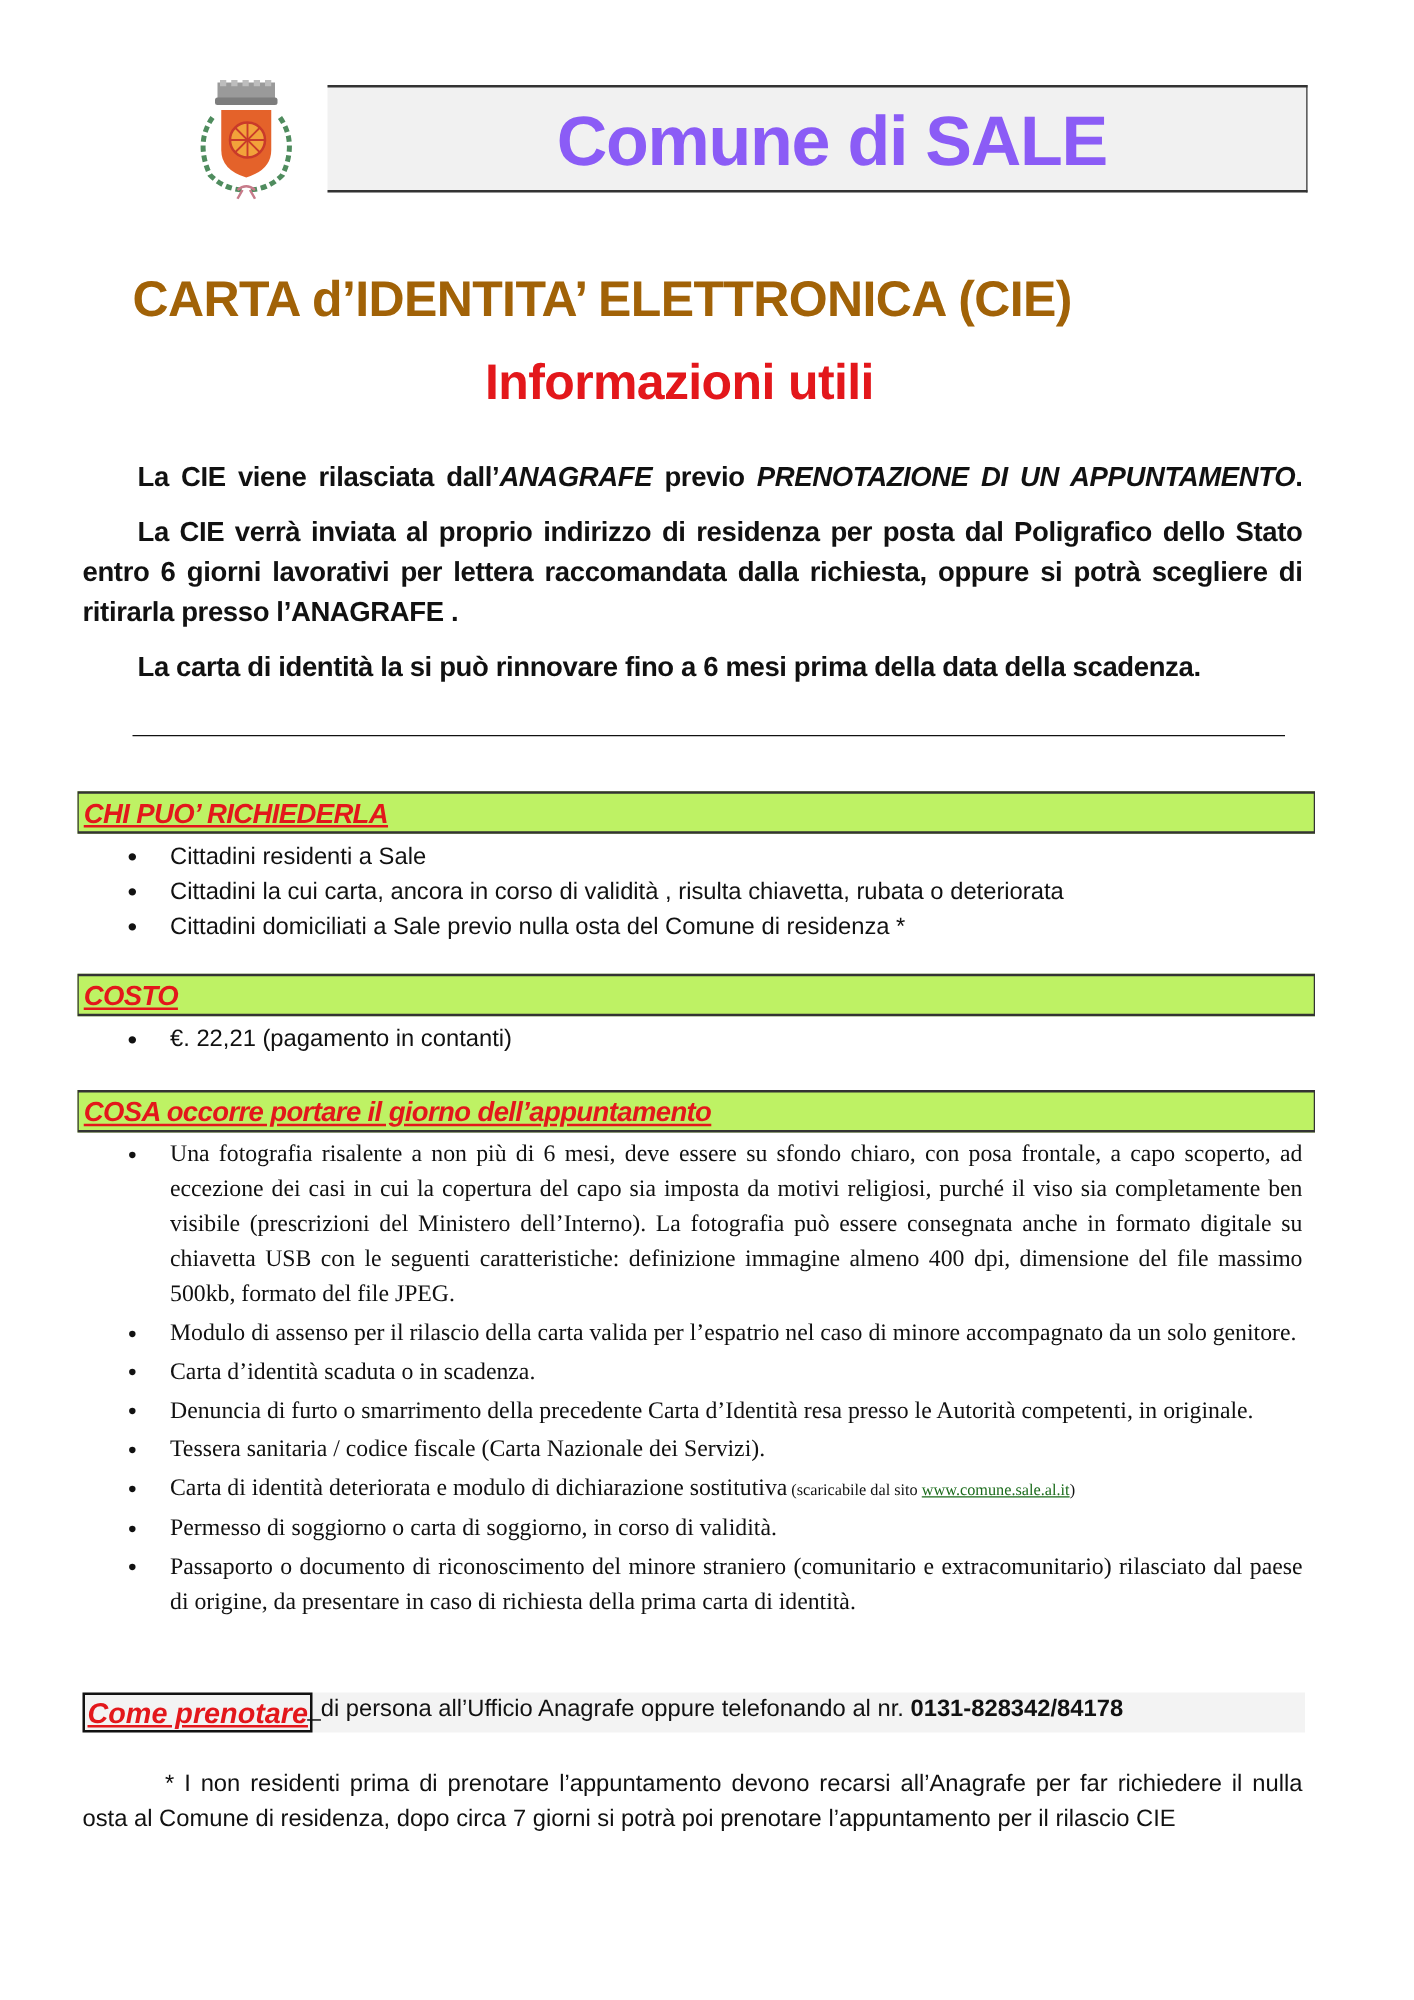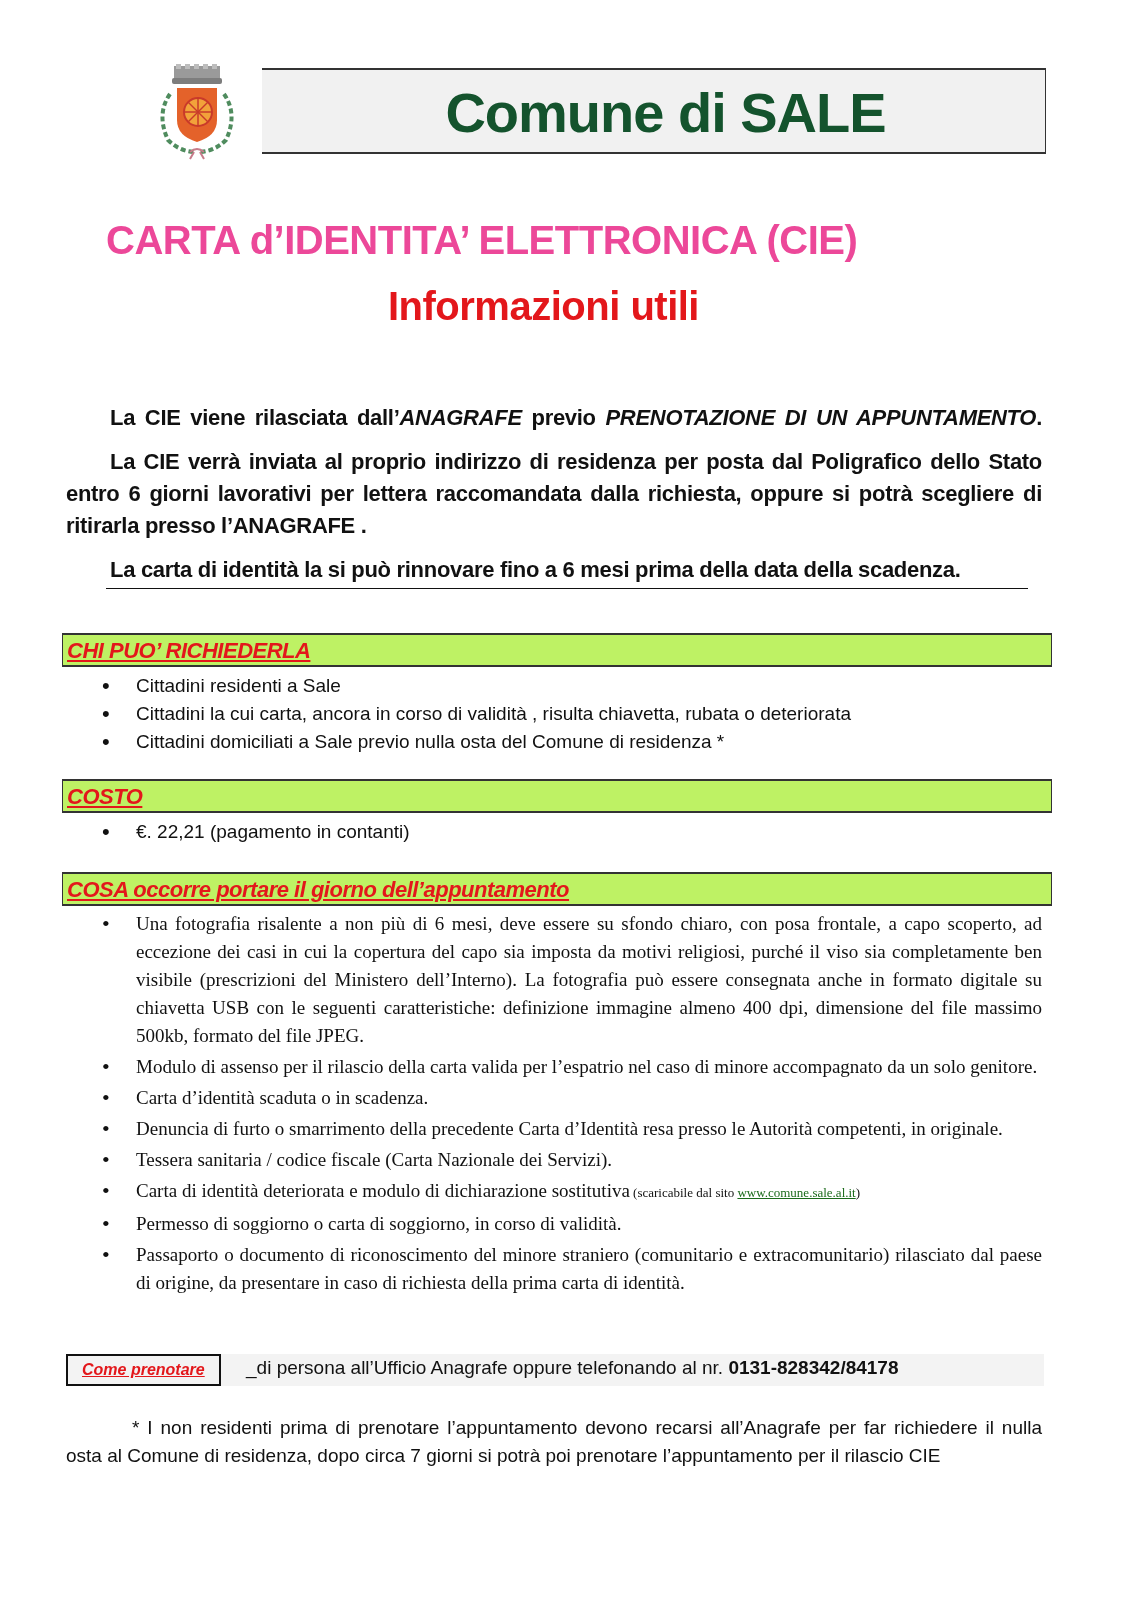--- a/index.html
+++ b/index.html
@@ -3,45 +3,45 @@
 <meta charset="utf-8">
 <style>
   html, body { margin:0; padding:0; background:#fff; }
   body { width:1131px; height:1600px; position:relative; overflow:hidden;
          font-family:"Liberation Sans", sans-serif; color:#111; }
   .abs { position:absolute; }
   .logo { left:150px; top:64px; width:94px; height:96px; }
   .header-box { left:262px; top:68px; width:784px; height:86px; background:#f1f1f1;
                 border-top:2px solid #333; border-bottom:2px solid #333; border-right:1px solid #333; box-sizing:border-box; }
   .header-title { position:absolute; left:0; right:0; top:10px; text-align:center; font-weight:bold;
-                  font-size:56px; letter-spacing:-1px; color:#14532d; padding-left:24px; }
-  .main-title { left:106px; top:218px; font-size:40px; font-weight:bold; color:#ec4899; letter-spacing:-0.5px; }
+                  font-size:56px; letter-spacing:-1px; color:#8b5cf6; padding-left:24px; }
+  .main-title { left:106px; top:218px; font-size:40px; font-weight:bold; color:#a16207; letter-spacing:-0.5px; }
   .sub-title { left:388px; top:284px; font-size:40px; font-weight:bold; color:#e3171b; letter-spacing:-0.5px; }
   .intro { left:66px; top:366px; width:976px; font-size:22px; font-weight:bold; line-height:32px; color:#111; letter-spacing:-0.3px; }
   .intro p { margin:0; text-align:justify; }
   .intro .indent { text-indent:44px;margin-top:12px; }
-  .intro .first { text-align:justify; text-align-last:justify; text-indent:44px;margin-top:36px; }
+  .intro .first { text-align:justify; text-align-last:justify; text-indent:44px; }
   .sep { left:106px; top:588px; width:922px; border-bottom:1px solid #111; }
   .sec-head { left:62px; width:990px; height:34px; background:#bef264; border-top:2px solid #333; border-bottom:2px solid #333;
               border-left:1px solid #333; border-right:1px solid #333; box-sizing:border-box; }
   .sec-head span { position:absolute; left:4px; top:3px; font-size:22px; font-weight:bold; font-style:italic;
                    color:#e3171b; text-decoration:underline; letter-spacing:-0.5px; }
   ul.list { list-style:none; margin:0; padding:0; }
   ul.list li { position:relative; padding-left:70px; font-size:19px; line-height:28px; color:#111; text-align:justify; }
   ul.list li::before { content:"\2022"; position:absolute; left:36px; top:0; font-size:22px; }
   .ul1 { left:66px; top:672px; width:860px; }
   .ul2 { left:66px; top:818px; width:860px; }
   .ul2 li { font-size:22px; line-height:32px; }
   .ul3 { left:66px; top:910px; width:976px; }
   .ul3 li { margin-bottom:3px;font-family:Liberation Serif, serif; }
   .small { font-size:13px; }
   .link { color:#1b6b1b; text-decoration:underline; }
   .how { left:66px; top:1354px; width:978px; height:32px; background:#f3f3f3; }
-  .how-label { position:absolute; left:0; top:0; height:32px; padding:0 14px; border:2px solid #111; box-sizing:border-box;
-               font-size:16px; font-weight:bold; font-style:italic; color:#e3171b; text-decoration:underline; line-height:28px; }
+  .how-label { position:absolute; left:0; top:0; height:32px; padding:0 2px; border:2px solid #111; box-sizing:border-box;
+               font-size:23px; font-weight:bold; font-style:italic; color:#e3171b; text-decoration:underline; line-height:28px; }
   .how-text { position:absolute; left:180px; top:3px; font-size:19px; color:#111; }
   .how-text b { font-weight:bold; }
   .note { left:66px; top:1414px; width:976px; font-size:19px; line-height:28px; text-align:justify; color:#111; }
   .note p { margin:0; text-indent:66px; }
 </style>
 </head>
 <body>
 
 <div class="abs logo">
   <svg width="94" height="96" viewBox="0 0 94 96">

